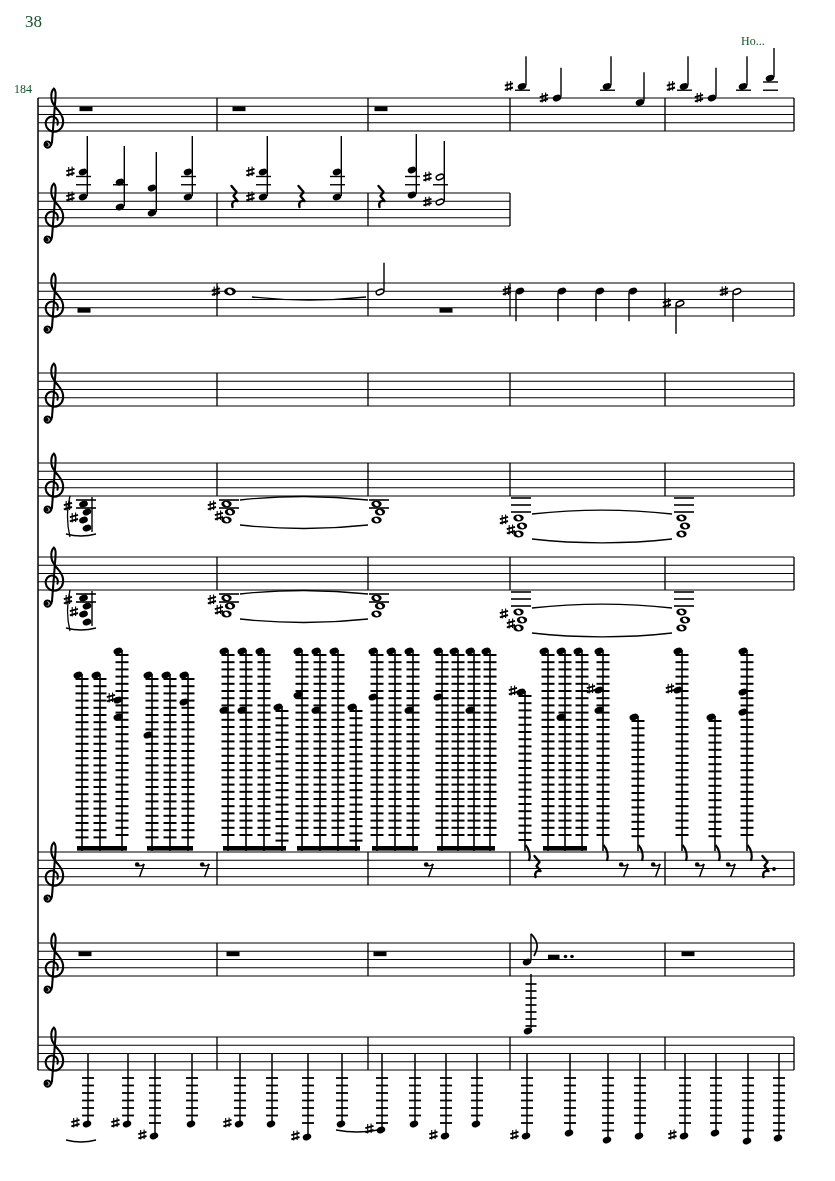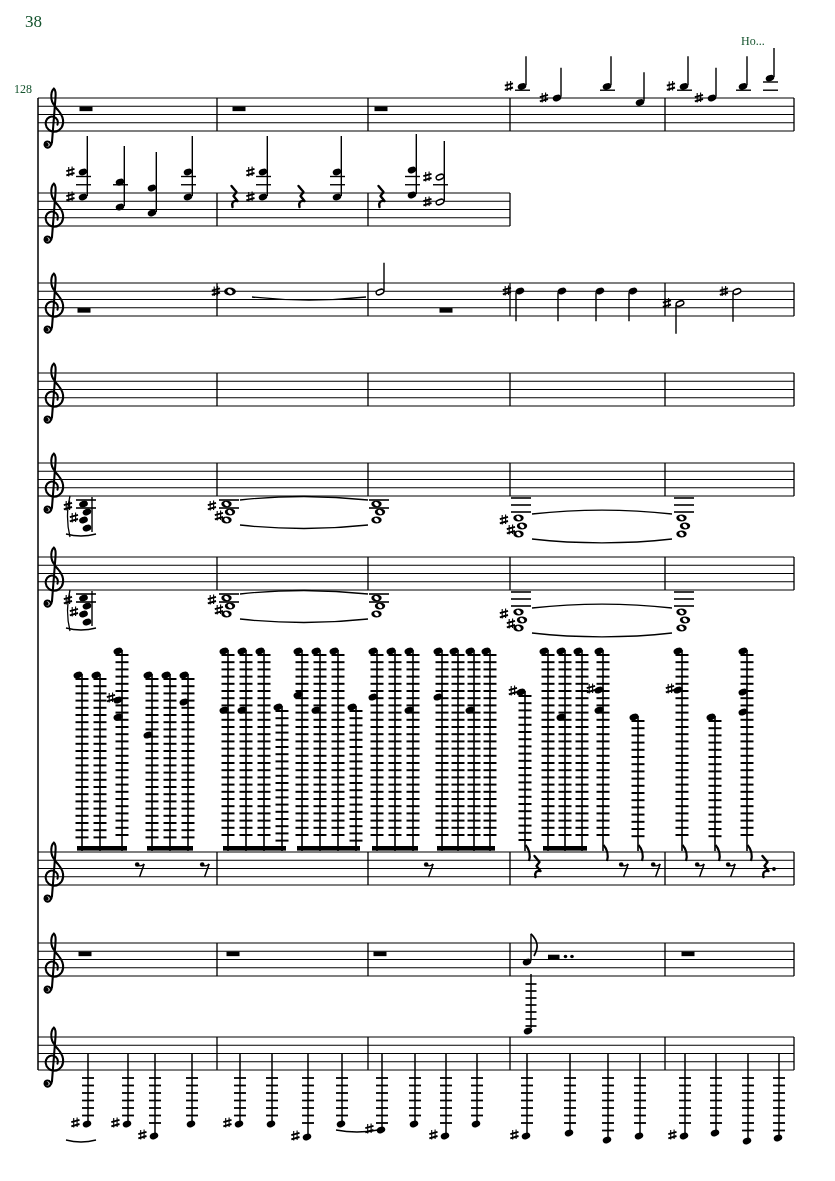--- a/index.html
+++ b/index.html
@@ -10,21 +10,21 @@
   .page-number{position:absolute;left:25px;top:12px;font-size:17px;}
   .measure-number{position:absolute;left:14px;top:82px;font-size:12px;}
   .lyric{position:absolute;left:741px;top:34px;font-size:12px;}
   svg{position:absolute;left:0;top:0;}
 </style>
 </head>
 <body>
 
 <div class="page">
   <div class="page-number">38</div>
-  <div class="measure-number">128</div>
+  <div class="measure-number">184</div>
   <div class="lyric">Ho...</div>
   <svg id="score" width="835" height="1181" viewBox="0 0 835 1181">
       <g>
         <line x1="38" y1="98" x2="794" y2="98" stroke="#000000" stroke-width="1.05"></line>
         <line x1="38" y1="106.25" x2="794" y2="106.25" stroke="#000000" stroke-width="1.05"></line>
         <line x1="38" y1="114.5" x2="794" y2="114.5" stroke="#000000" stroke-width="1.05"></line>
         <line x1="38" y1="122.75" x2="794" y2="122.75" stroke="#000000" stroke-width="1.05"></line>
         <line x1="38" y1="131" x2="794" y2="131" stroke="#000000" stroke-width="1.05"></line>
         <path d="M10 56 L13.4 13 C13.9 8 13.3 3.6 11.9 2.6 C10.1 4.1 8.9 8.6 9.5 13.2 C10.1 18 13.5 21.2 16.4 24.6 C19.8 28.6 21.7 32.6 21.1 37.2 C20.3 43.2 14.9 46.8 9.9 45.4 C5.1 44.1 2.6 39.3 4 35.1 C5.2 31.5 8.9 29.7 12.1 30.9 C15.3 32.1 16.7 35.7 15.5 38.7" transform="translate(42 86)" stroke="#000000" stroke-width="2.1" fill="none" stroke-linecap="round"></path>
         <path d="M10 56 C9.6 60.5 6.3 62.6 3.9 61.1 C1.9 59.7 2.1 56.7 4.3 55.7 C6.3 54.9 8.5 56.3 8.7 58.5" transform="translate(42 86)" stroke="#000000" stroke-width="2.1" fill="none" stroke-linecap="round"></path>

